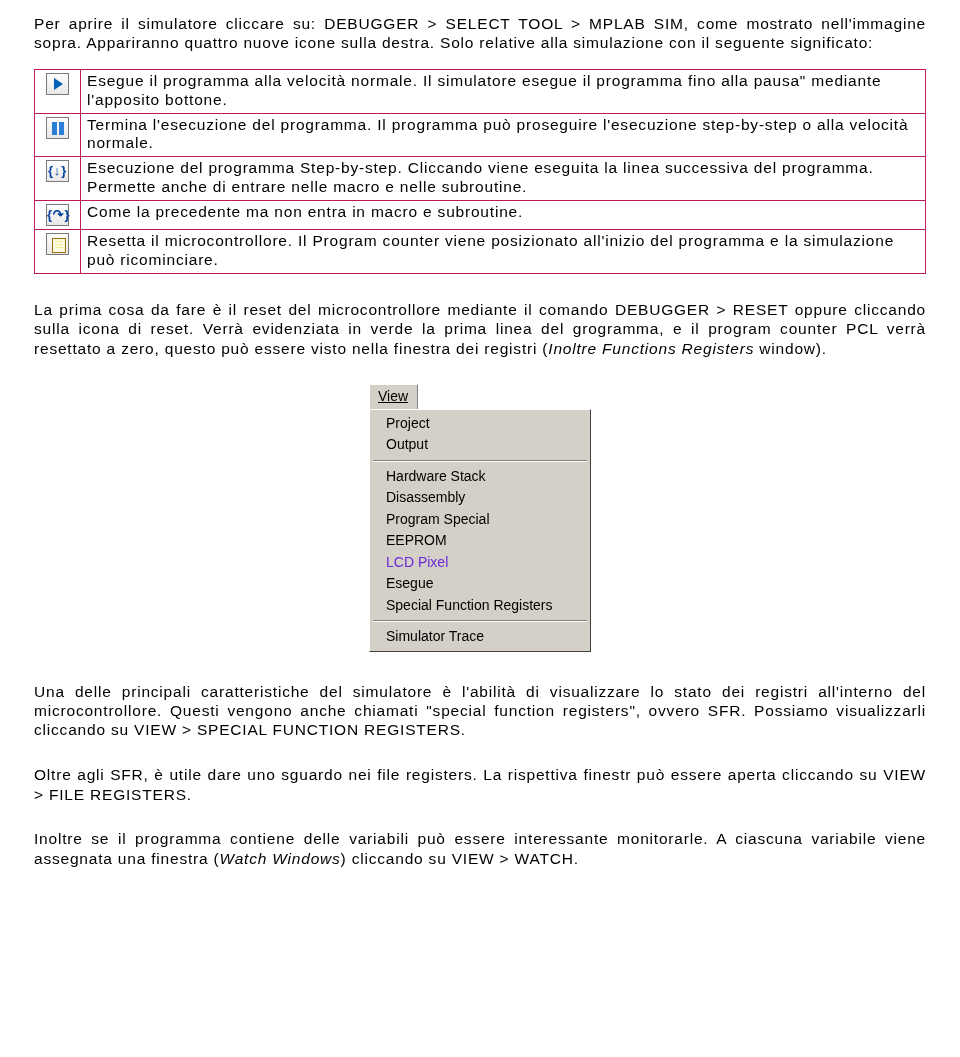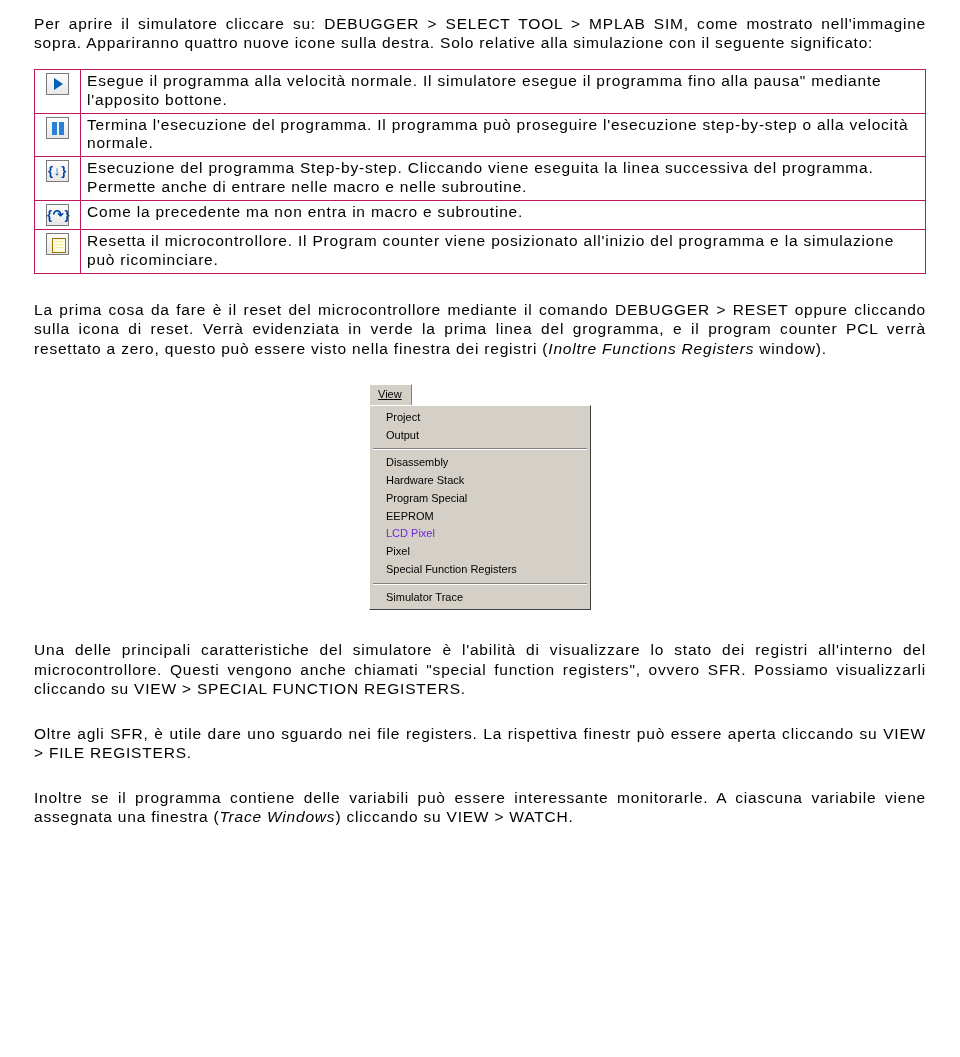--- a/index.html
+++ b/index.html
@@ -78,21 +78,21 @@
       linear-gradient(#f7ec9a,#f7ec9a) 2px 8px / 8px 1px no-repeat,
       #fffbe0;
   }
 
   .menu-wrap { text-align: center; margin: 26px 0 30px 0; }
   .menu-box {
     display: inline-block;
     width: 222px;
     text-align: left;
     font-family: Tahoma, Arial, sans-serif;
-    font-size: 11px;
+    font-size: 14px;
     letter-spacing: 0;
     color: #000;
   }
   .menu-tab {
     background: #d4d0c8;
     border: 1px solid #fff;
     border-right-color: #808080;
     border-bottom: none;
     padding: 3px 9px 3px 8px;
     display: inline-block;
@@ -166,35 +166,35 @@
   <span>La prima cosa da fare è il reset del microcontrollore mediante il comando DEBUGGER &gt; RESET oppure cliccando sulla icona di reset. Verrà evidenziata in verde la prima linea del grogramma, e il program counter PCL verrà resettato a zero, questo può essere visto nella finestra dei registri (</span><em>Inoltre Functions Registers</em><span> window).</span>
 </p>
 
 <div class="menu-wrap">
   <div class="menu-box">
     <span class="menu-tab">View</span>
     <div class="menu-body">
       <div class="menu-item">Project</div>
       <div class="menu-item">Output</div>
       <div class="menu-sep"></div>
+      <div class="menu-item">Hardware Stack</div>
       <div class="menu-item">Disassembly</div>
-      <div class="menu-item">Hardware Stack</div>
       <div class="menu-item">Program Special</div>
       <div class="menu-item">EEPROM</div>
       <div class="menu-item disabled">LCD Pixel</div>
-      <div class="menu-item">Pixel</div>
+      <div class="menu-item">Esegue</div>
       <div class="menu-item">Special Function Registers</div>
       <div class="menu-sep"></div>
       <div class="menu-item">Simulator Trace</div>
     </div>
   </div>
 </div>
 
 <p class="para">Una delle principali caratteristiche del simulatore è l'abilità di visualizzare lo stato dei registri all'interno del microcontrollore. Questi vengono anche chiamati "special function registers", ovvero SFR. Possiamo visualizzarli cliccando su VIEW &gt; SPECIAL FUNCTION REGISTERS.</p>
 <br>
 <p class="para">Oltre agli SFR, è utile dare uno sguardo nei file registers. La rispettiva finestr può essere aperta cliccando su VIEW &gt; FILE REGISTERS.</p>
 <br>
 <p class="para">
-  <span>Inoltre se il programma contiene delle variabili può essere interessante monitorarle. A ciascuna variabile viene assegnata una finestra (</span><em>Trace Windows</em><span>) cliccando su VIEW &gt; WATCH.</span>
+  <span>Inoltre se il programma contiene delle variabili può essere interessante monitorarle. A ciascuna variabile viene assegnata una finestra (</span><em>Watch Windows</em><span>) cliccando su VIEW &gt; WATCH.</span>
 </p>
 
 
 
 
 </body></html>

